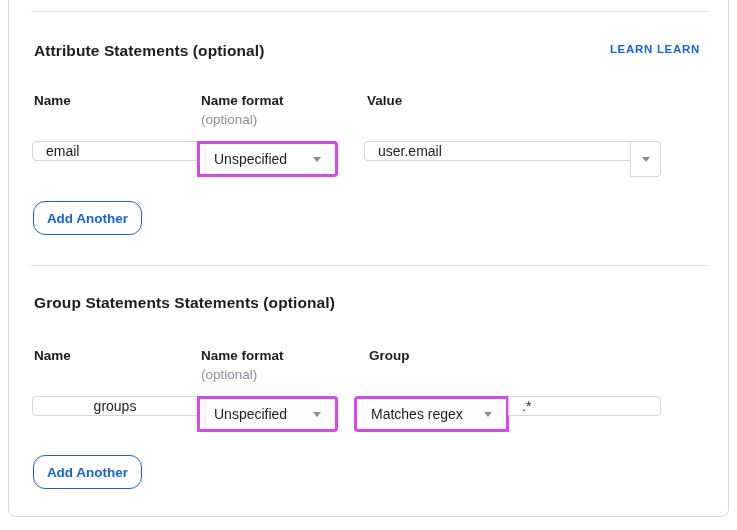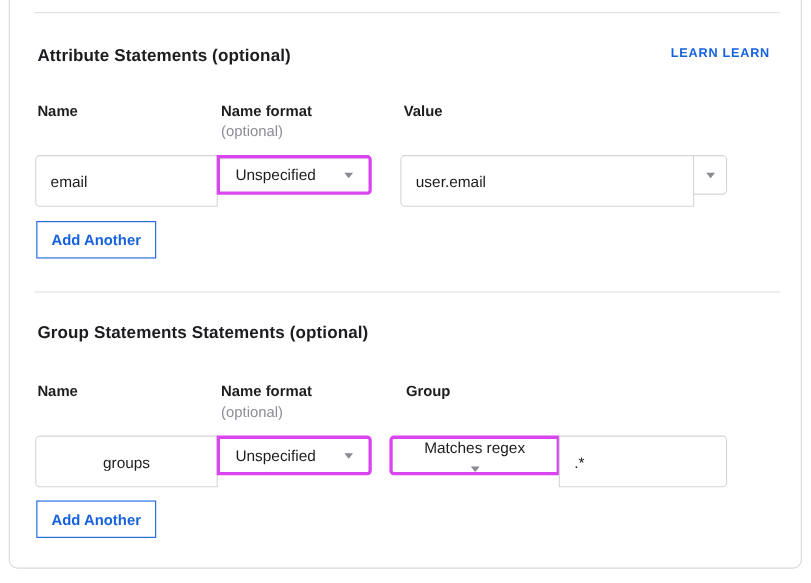--- a/index.html
+++ b/index.html
@@ -6,33 +6,33 @@
   html,body { width:737px; height:530px; background:#ffffff; overflow:hidden;
     font-family:"Liberation Sans", sans-serif; }
   .card { position:absolute; left:8px; top:-20px; width:721px; height:537px;
     background:#fff; border:1px solid #d9d9dd; border-radius:8px; }
   .divider { position:absolute; left:22px; width:678px; height:1px; background:#e2e2e6; }
   .section-title { position:absolute; font-size:15.5px; font-weight:bold; color:#1d1d21; letter-spacing:0.1px; }
   .learn-more { position:absolute; font-size:11.5px; font-weight:600; letter-spacing:0.7px;
     color:#1662dd; text-decoration:none; cursor:pointer; }
   .col-label { position:absolute; font-size:13.5px; font-weight:bold; color:#1d1d21; }
   .col-note { position:absolute; font-size:13.5px; color:#8c8c96; }
-  .txt-input { position:absolute; height:47px; border:1px solid #d5d5d9; background:#fff;
+  .txt-input { position:absolute; height:20px; border:1px solid #d5d5d9; background:#fff;
     font-family:"Liberation Sans", sans-serif; font-size:14px; color:#1d1d21; padding:0 13px; outline:none; }
   .rad-l { border-radius:4px 0 0 4px; }
   .rad-r { border-radius:0 4px 4px 0; }
   .dropdown { position:absolute; height:36px; border:3px solid #d946ef; background:#fff;
     display:flex; align-items:center; justify-content:space-between; padding:0 14px;
     font-size:14px; color:#1d1d21; cursor:pointer; }
   .caret { width:0; height:0; border-left:4.5px solid transparent; border-right:4.5px solid transparent;
     border-top:5.5px solid #8a8a91; }
   .caret-btn { position:absolute; height:36px; width:31px; border:1px solid #d5d5d9; background:#fff;
     display:flex; align-items:center; justify-content:center; cursor:pointer; }
   .add-btn { position:absolute; width:109px; height:34px; background:#fff;
-    border:1.5px solid #1662dd; border-radius:0; color:#1662dd; font-weight:bold;
+    border:1.5px solid #1662dd; border-radius:12px; color:#1662dd; font-weight:bold;
     font-size:13.5px; font-family:"Liberation Sans", sans-serif; cursor:pointer; }
 </style>
 </head>
 <body>
 
 <div class="card">
 
   <div class="divider" style="top:30px;"></div>
 
   <div class="section-title" style="left:25px; top:61px;">Attribute Statements (optional)</div>
@@ -62,21 +62,21 @@
   <div class="col-label" style="left:25px; top:367px;">Name</div>
   <div class="col-label" style="left:192px; top:367px;">Name format</div>
   <div class="col-note" style="left:192px; top:386px;">(optional)</div>
   <div class="col-label" style="left:360px; top:367px;">Group</div>
 
   <input class="txt-input rad-l" style="left: 23px; top: 415px; width: 166px; text-align: center;" value="groups">
   <div class="dropdown rad-r" style="left:188px; top:415px; width:141px;">
     <span>Unspecified</span>
     <span class="caret"></span>
   </div>
-  <div class="dropdown rad-l" style="left:345px; top:415px; width:155px;flex-direction:column;">
+  <div class="dropdown rad-l" style="left:345px; top:415px; width:155px;">
     <span>Matches regex</span>
     <span class="caret"></span>
   </div>
   <input class="txt-input rad-r" style="left: 499px; top: 415px; width: 153px;" value=".*">
 
   <button class="add-btn" style="left:24px; top:474px;">Add Another</button>
 
 </div>
 
 </body></html>

